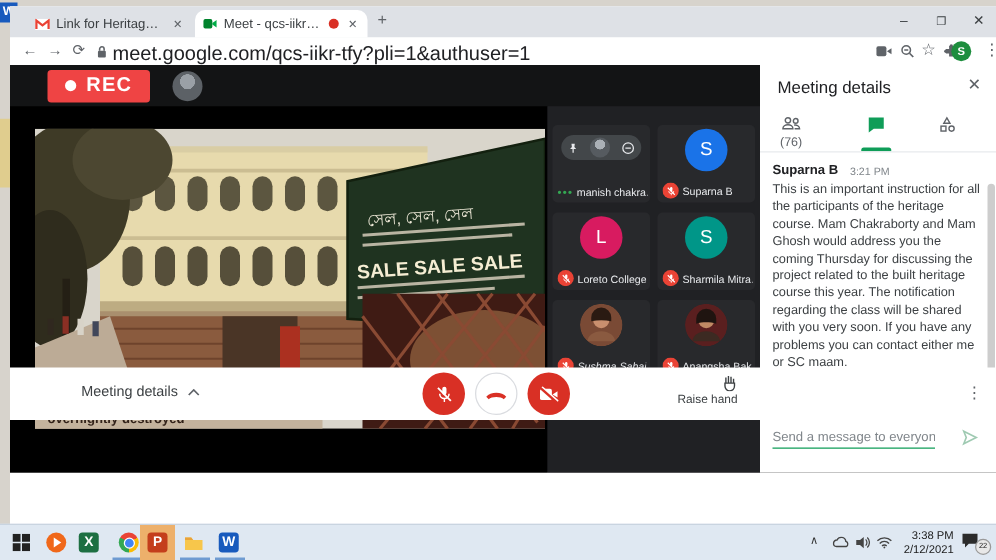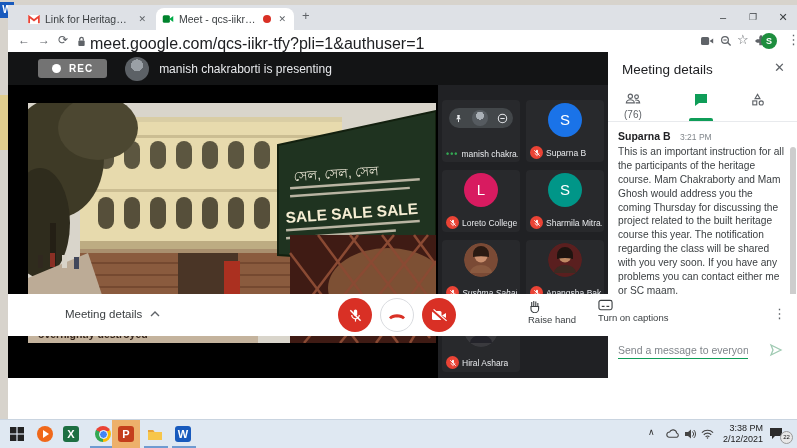--- a/index.html
+++ b/index.html
@@ -12,21 +12,21 @@
   .tab .ttl{white-space:nowrap;overflow:hidden;text-overflow:ellipsis;flex:1;}
   .tclose{font-size:9px;color:#5f6368;padding:0 2px;}
   .winbtn{position:absolute;top:0;width:30px;height:25px;text-align:center;line-height:25px;font-size:11px;color:#3c4043;}
   #navbar{position:absolute;left:0;top:25px;width:100%;height:22px;background:#fff;border-bottom:1px solid #e8eaed;}
   .navic{position:absolute;top:3px;font-size:12px;color:#5f6368;}
   #urltext{position:absolute;left:82px;top:5px;font-size:16px;color:#202124;white-space:nowrap;}
   #avatar-s{position:absolute;left:753px;top:3px;width:16px;height:16px;border-radius:50%;background:#1e8e3e;color:#fff;font-size:9px;font-weight:bold;text-align:center;line-height:16px;}
   
   #meet{position:absolute;left:0;top:47px;width:789px;height:326px;background:#161719;}
   #meethdr{position:absolute;left:0;top:0;width:600px;height:33px;background:#131415;display:flex;align-items:center;}
-  #recbadge{margin-left:30px;display:flex;align-items:center;gap:8px;background:#737373;color:#fff;border-radius:3px;padding:4px 14px;font-size:10px;font-weight:bold;letter-spacing:1px;}
+  #recbadge{margin-left:30px;display:flex;align-items:center;gap:8px;background:#ef4444;color:#fff;border-radius:3px;padding:4px 14px;font-size:16px;font-weight:bold;letter-spacing:1px;}
   #recdot{width:9px;height:9px;border-radius:50%;background:#fff;}
   #hdravatar{margin-left:18px;width:24px;height:24px;border-radius:50%;background:radial-gradient(circle at 50% 35%,#9aa0a6 0 30%,#5c6166 31% 100%);}
   #hdrtext{margin-left:10px;color:#e8eaed;font-size:12px;font-weight:500;}
   #stage{position:absolute;left:0;top:33px;width:430px;height:293px;background:#000;}
   #photo{position:absolute;left:20px;top:18px;width:408px;height:240px;}
   #sharebar{position:absolute;left:150px;top:228px;width:156px;height:17px;background:#fff;border-radius:3px;box-shadow:0 1px 3px rgba(0,0,0,.4);display:flex;align-items:center;gap:4px;padding:0 4px;box-sizing:border-box;}
   #sharebar .msg{font-size:5.5px;color:#5f6368;white-space:nowrap;overflow:hidden;}
   #sharebar .stop{background:#1a73e8;color:#fff;font-size:6.5px;border-radius:2px;padding:2px 5px;white-space:nowrap;}
   #sharebar .hide{color:#1a73e8;font-size:6.5px;}
   
@@ -52,21 +52,21 @@
   #chatinput{position:absolute;left:10px;top:290px;width:130px;border:none;border-bottom:1.5px solid #0f9d58;font-size:10.5px;color:#202124;outline:none;padding:2px 0;font-family:"Liberation Sans",sans-serif;}
   #chatinput::placeholder{color:#80868b;}
   #sendbtn{position:absolute;right:14px;top:291px;}
   #pscroll{position:absolute;right:1px;top:95px;width:6px;height:150px;background:#cdcdcd;border-radius:3px;}
   
   #meetbar{position:absolute;left:0;bottom:42px;width:789px;height:42px;background:#fff;}
   #mdbottom{position:absolute;left:57px;top:14px;font-size:11.5px;color:#3c4043;display:flex;align-items:center;gap:8px;}
   .cbtn{position:absolute;top:4px;width:34px;height:34px;border-radius:50%;display:flex;align-items:center;justify-content:center;box-sizing:border-box;}
   .cbtn.red{background:#d93025;}
   .cbtn.white{background:#fff;border:1px solid #dadce0;}
-  .ctrl{position:absolute;top:5px;display:flex;flex-direction:column;align-items:flex-start;gap:2px;font-size:9.5px;color:#3c4043;text-align:center;line-height:1.15;}
+  .ctrl{position:absolute;top:5px;display:flex;flex-direction:column;align-items:flex-end;gap:2px;font-size:9.5px;color:#3c4043;text-align:center;line-height:1.15;}
   
   #taskbar{position:absolute;left:0;bottom:0;width:797px;height:28px;background:#dfe8f2;border-top:1px solid #c9d4e0;}
   .tbic{position:absolute;top:5px;width:18px;height:18px;display:flex;align-items:center;justify-content:center;}
   .underl{position:absolute;bottom:0;height:2px;background:#6f9bd1;}
   .appsq{width:16px;height:16px;border-radius:3px;color:#fff;font-size:11px;font-weight:bold;text-align:center;line-height:16px;}
   #clock{position:absolute;right:34px;top:3px;font-size:9px;color:#1b1b1b;text-align:right;line-height:1.2;}
   
   #wicon{position:absolute;left:0;top:2px;width:14px;height:16px;background:#185abd;color:#fff;font-size:10px;font-weight:bold;text-align:center;line-height:16px;}
   #yellowstrip{position:absolute;left:0;top:95px;width:8px;height:55px;background:#e0cd8e;}
 </style>
@@ -133,21 +133,20 @@
     </div>
 
     <div id="meet">
 
       <div id="meethdr">
         <div id="recbadge">
           <span id="recdot"></span>
           <span>REC</span>
         </div>
         <div id="hdravatar"></div>
-        <span id="hdrtext">manish chakraborti is presenting</span>
       </div>
 
       <div id="stage">
         <svg id="photo" viewBox="0 0 408 240">
           <rect width="408" height="240" fill="#d9d5cb"></rect>
 
           <g>
             <rect x="52" y="16" width="262" height="134" fill="#e7daad"></rect>
             <rect x="52" y="14" width="262" height="5" fill="#d9cda4"></rect>
             <rect x="52" y="32" width="262" height="3" fill="#cbbd92"></rect>
@@ -333,39 +332,20 @@
                   <rect x="4.6" y="1" width="2.8" height="5.2" rx="1.4" fill="#fff"></rect>
                   <path d="M3 5.8a3 3 0 0 0 6 0" stroke="#fff" fill="none"></path>
                   <rect x="5.5" y="8.8" width="1" height="2" fill="#fff"></rect>
                   <line x1="1.8" y1="1.8" x2="10.2" y2="10.2" stroke="#fff" stroke-width="1.3"></line>
                 </svg>
               </span>
               <span class="pname">Anangsha Bak...</span>
             </div>
         </div>
 
-        <div class="tile" style="left:4px;top:225px;">
-          <svg class="pavatar" viewBox="0 0 34 34">
-              <circle cx="17" cy="17" r="17" fill="#3a3a3e"></circle>
-              <circle cx="17" cy="13" r="6.5" fill="#b5805e"></circle>
-              <path d="M9 11a8 8 0 0 1 16 0v3c-5-1-11-1-16 0z" fill="#15100c"></path>
-              <path d="M6 30a11 8 0 0 1 22 0z" fill="#23232a"></path>
-            </svg>
-          <div class="plabel">
-              <span class="micbadge">
-                <svg width="8" height="8" viewBox="0 0 12 12">
-                  <rect x="4.6" y="1" width="2.8" height="5.2" rx="1.4" fill="#fff"></rect>
-                  <path d="M3 5.8a3 3 0 0 0 6 0" stroke="#fff" fill="none"></path>
-                  <rect x="5.5" y="8.8" width="1" height="2" fill="#fff"></rect>
-                  <line x1="1.8" y1="1.8" x2="10.2" y2="10.2" stroke="#fff" stroke-width="1.3"></line>
-                </svg>
-              </span>
-              <span class="pname">Hiral Ashara</span>
-            </div>
-        </div>
 
       </div>
 
       <div id="panel">
         <span id="ptitle">Meeting details</span>
         <span id="pclose">✕</span>
         <div class="ptab" style="left:16px;flex-direction:column;">
           <svg width="16" height="13" viewBox="0 0 18 13" fill="none" stroke="#5f6368" stroke-width="1.3">
               <circle cx="6" cy="4" r="2.4"></circle>
               <path d="M1.5 11.5a4.5 3.6 0 0 1 9 0z"></path>
@@ -425,28 +405,20 @@
               <line x1="1.5" y1="1" x2="14.5" y2="12.5" stroke="#d93025" stroke-width="2.6"></line>
               <line x1="2.6" y1="0.4" x2="15.6" y2="11.9" stroke="#fff" stroke-width="1.2"></line>
             </svg>
         </div>
         <div class="ctrl" style="left:520px;width:62px;">
           <svg width="13" height="14" viewBox="0 0 14 15" fill="none" stroke="#3c4043" stroke-width="1.2">
               <path d="M4 8V3.2M6.2 8V2M8.4 8V2.6M10.6 8V4.2"></path>
               <path d="M3.2 8h8.2v2.6a4.1 4.1 0 0 1-8.2 0z"></path>
             </svg>
           <span>Raise hand</span>
-        </div>
-        <div class="ctrl" style="left:590px;width:86px;">
-          <svg width="15" height="12" viewBox="0 0 16 12">
-              <rect x="1" y="1" width="14" height="10" rx="2" stroke="#3c4043" stroke-width="1.2" fill="none"></rect>
-              <line x1="4" y1="7.5" x2="7" y2="7.5" stroke="#3c4043" stroke-width="1.3"></line>
-              <line x1="9" y1="7.5" x2="12" y2="7.5" stroke="#3c4043" stroke-width="1.3"></line>
-            </svg>
-          <span>Turn on captions</span>
         </div>
         <span style="position:absolute;left:765px;top:12px;font-size:13px;color:#5f6368;">⋮</span>
       </div>
     </div>
   </div>
 
   <div id="taskbar">
     <div class="tbic" style="left:8px;">
       <svg width="14" height="14" viewBox="0 0 14 14">
           <rect x="0" y="0" width="6.4" height="6.4" fill="#222"></rect>

